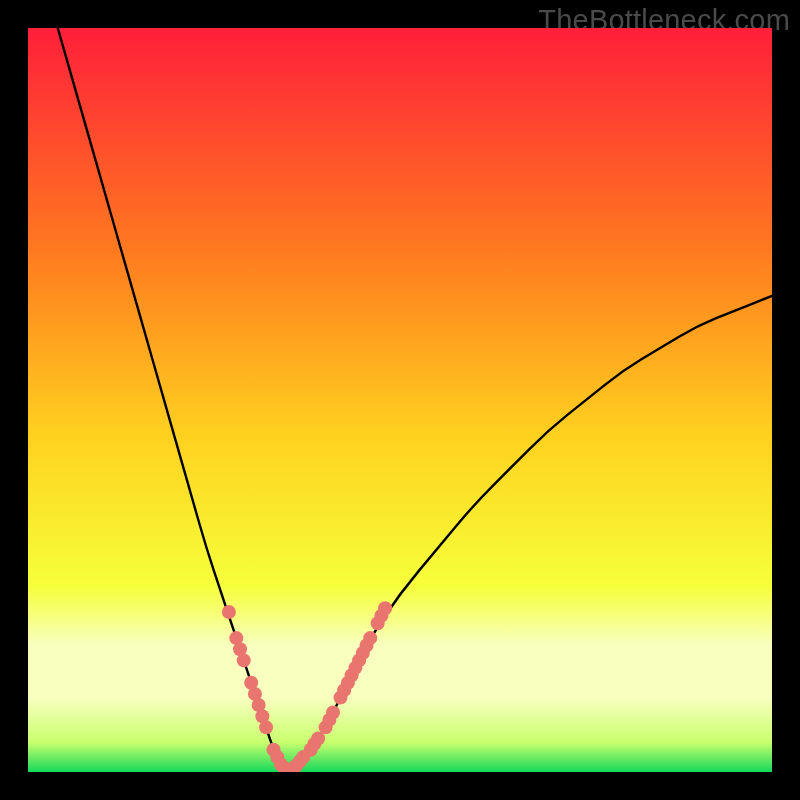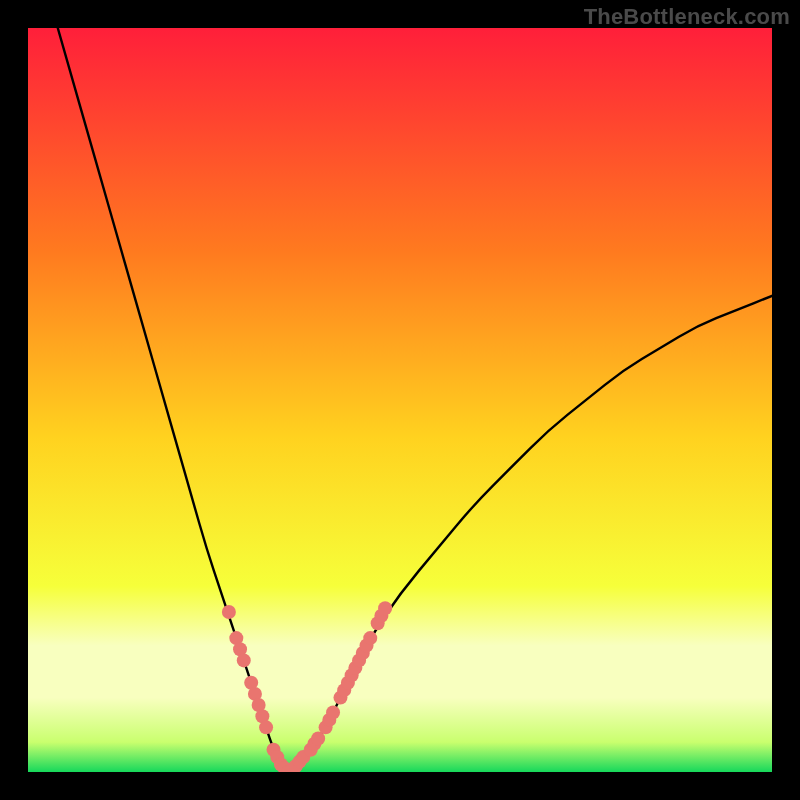--- a/index.html
+++ b/index.html
@@ -24,22 +24,22 @@
     left: 28px;
     top: 28px;
     width: 744px;
     height: 744px;
   }
   .watermark {
     position: absolute;
     top: 4px;
     right: 10px;
     color: #4a4a4a;
-    font-size: 22px;
-    font-weight: 700;
+    font-size: 29px;
+    font-weight: 400;
     letter-spacing: 0.2px;
     user-select: none;
   }
   svg {
     display: block;
   }
 </style>
 </head>
 <body>
 

